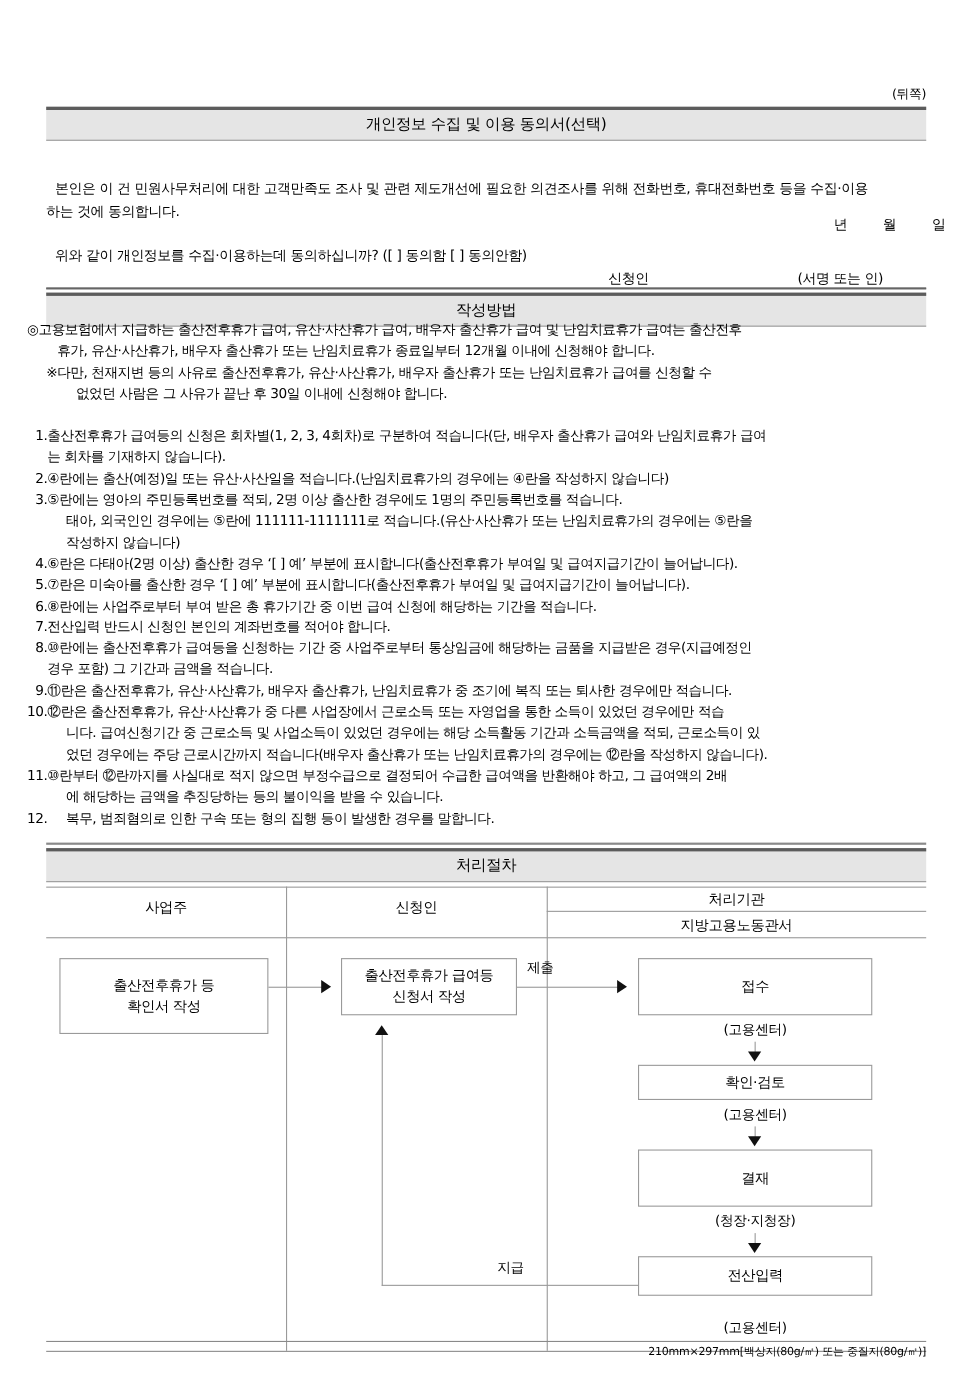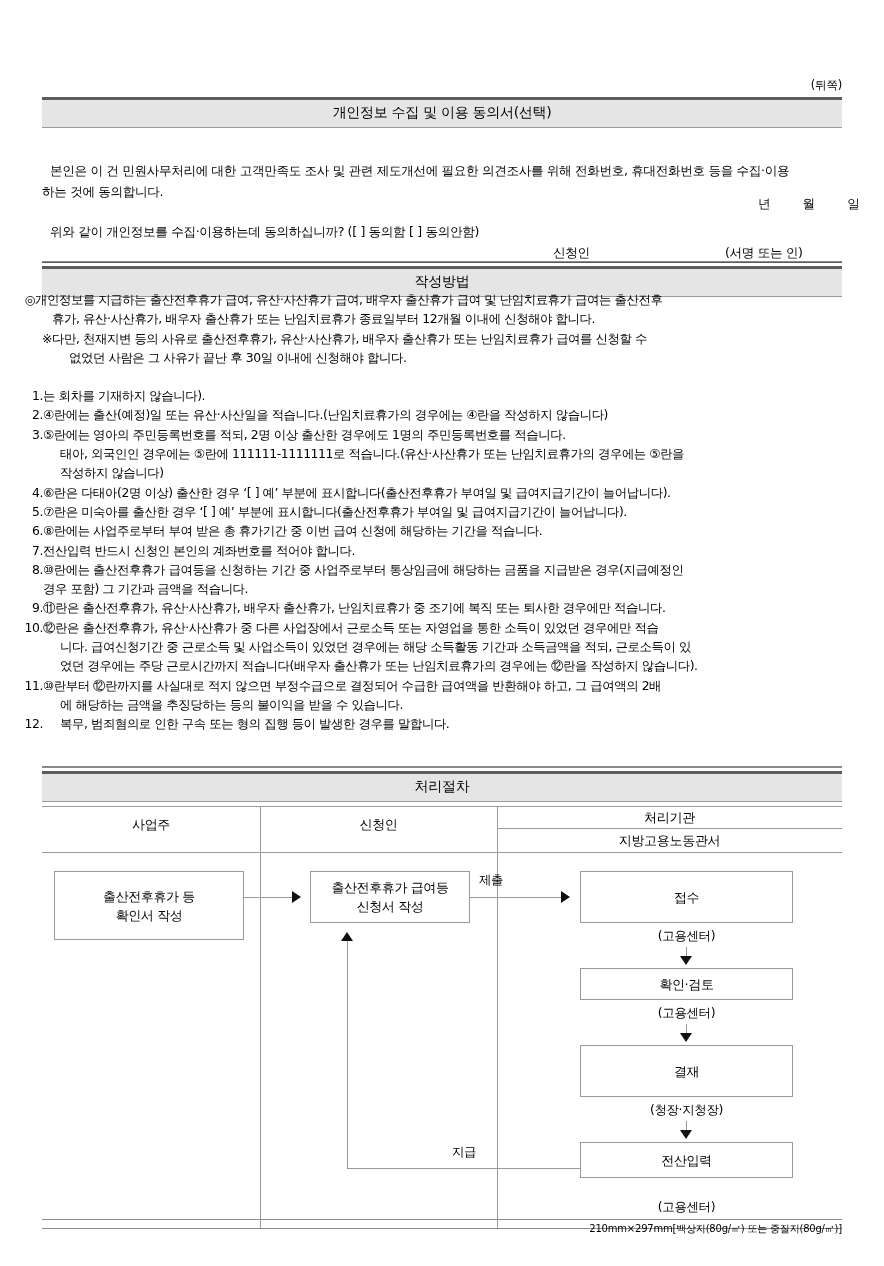--- a/index.html
+++ b/index.html
@@ -215,38 +215,39 @@
 
   <div class="sec-bar double" style="top:266px;">
     <span>작성방법</span>
   </div>
 
   <div class="note-block" style="top:290px;">
 
     <div class="note-row">
       <div class="note-marker m-circle">◎</div>
       <div class="note-text">
-        <div>개인정보를 지급하는 출산전후휴가 급여, 유산·사산휴가 급여, 배우자 출산휴가 급여 및 난임치료휴가 급여는 출산전후</div>
+        <div>고용보험에서 지급하는 출산전후휴가 급여, 유산·사산휴가 급여, 배우자 출산휴가 급여 및 난임치료휴가 급여는 출산전후</div>
         <div class="ind-1">휴가, 유산·사산휴가, 배우자 출산휴가 또는 난임치료휴가 종료일부터 12개월 이내에 신청해야 합니다.</div>
       </div>
     </div>
 
     <div class="note-row" style="padding-left:17px;">
       <div class="note-marker m-circle">※</div>
       <div class="note-text">
         <div>다만, 천재지변 등의 사유로 출산전후휴가, 유산·사산휴가, 배우자 출산휴가 또는 난임치료휴가 급여를 신청할 수</div>
         <div class="ind-1">없었던 사람은 그 사유가 끝난 후 30일 이내에 신청해야 합니다.</div>
       </div>
     </div>
 
     <div style="height:19px;"></div>
 
     <div class="note-row">
       <div class="note-marker m-num">1.</div>
       <div class="note-text">
+        <div>출산전후휴가 급여등의 신청은 회차별(1, 2, 3, 4회차)로 구분하여 적습니다(단, 배우자 출산휴가 급여와 난임치료휴가 급여</div>
         <div>는 회차를 기재하지 않습니다).</div>
       </div>
     </div>
 
     <div class="note-row">
       <div class="note-marker m-num">2.</div>
       <div class="note-text">
         <div>④란에는 출산(예정)일 또는 유산·사산일을 적습니다.(난임치료휴가의 경우에는 ④란을 작성하지 않습니다)</div>
       </div>
     </div>

